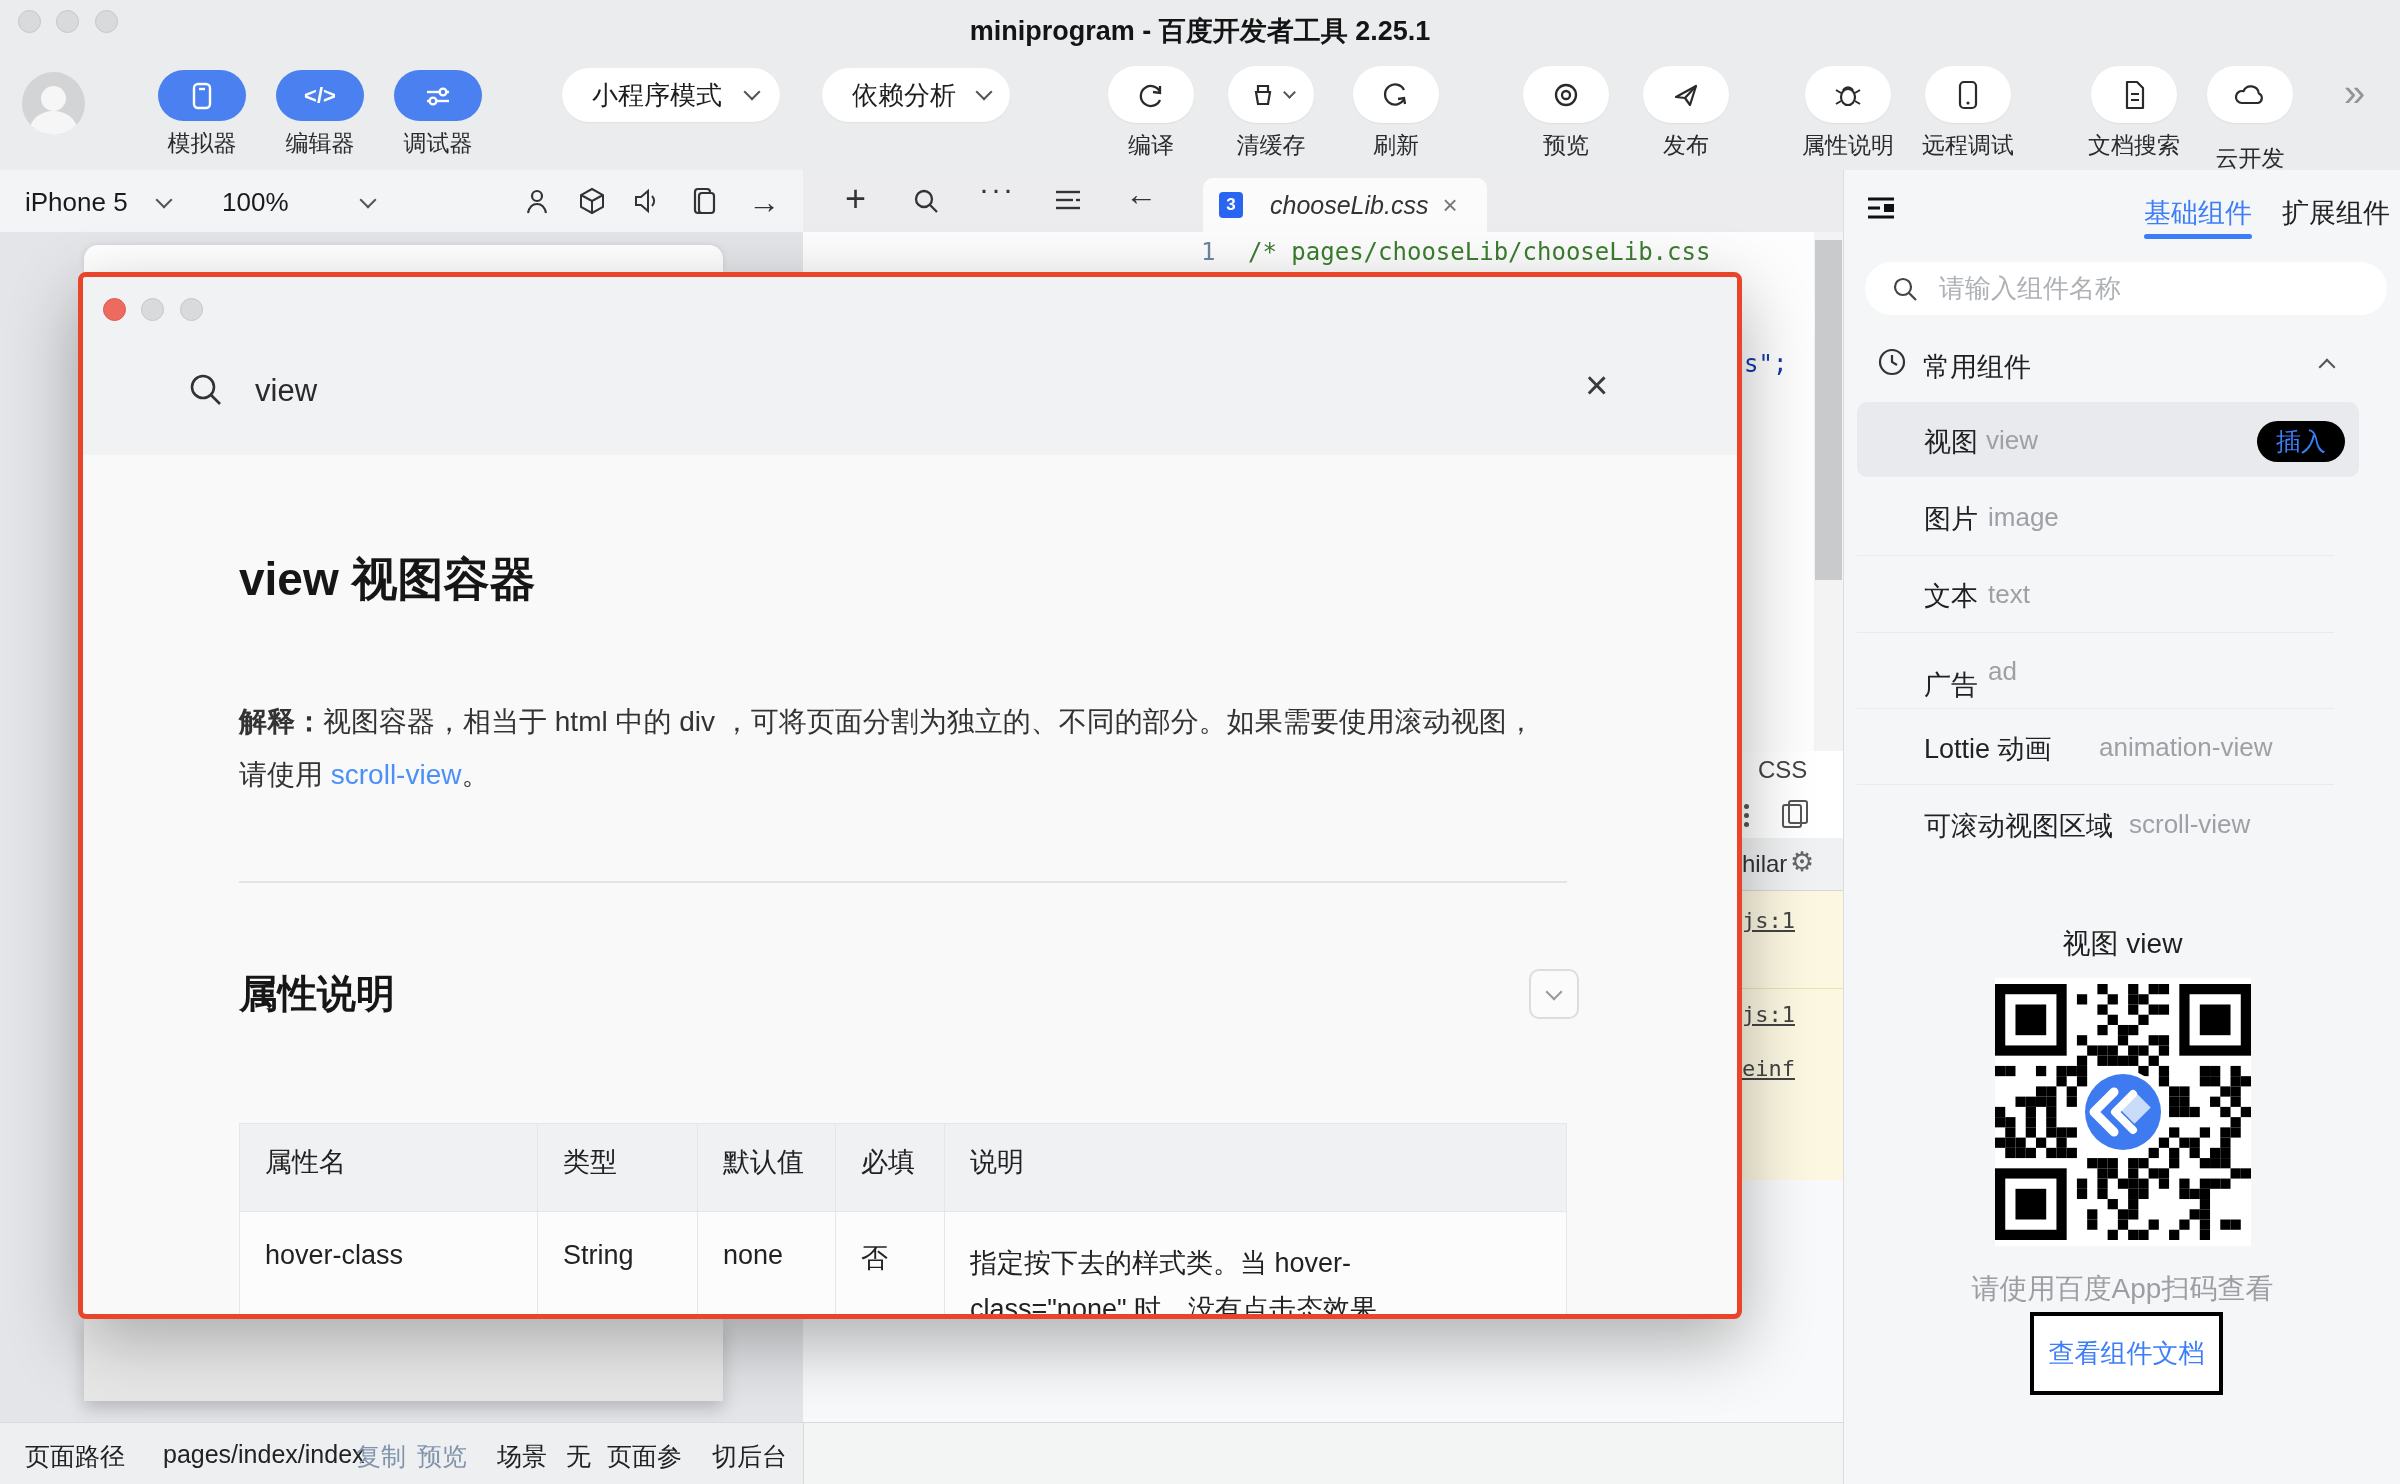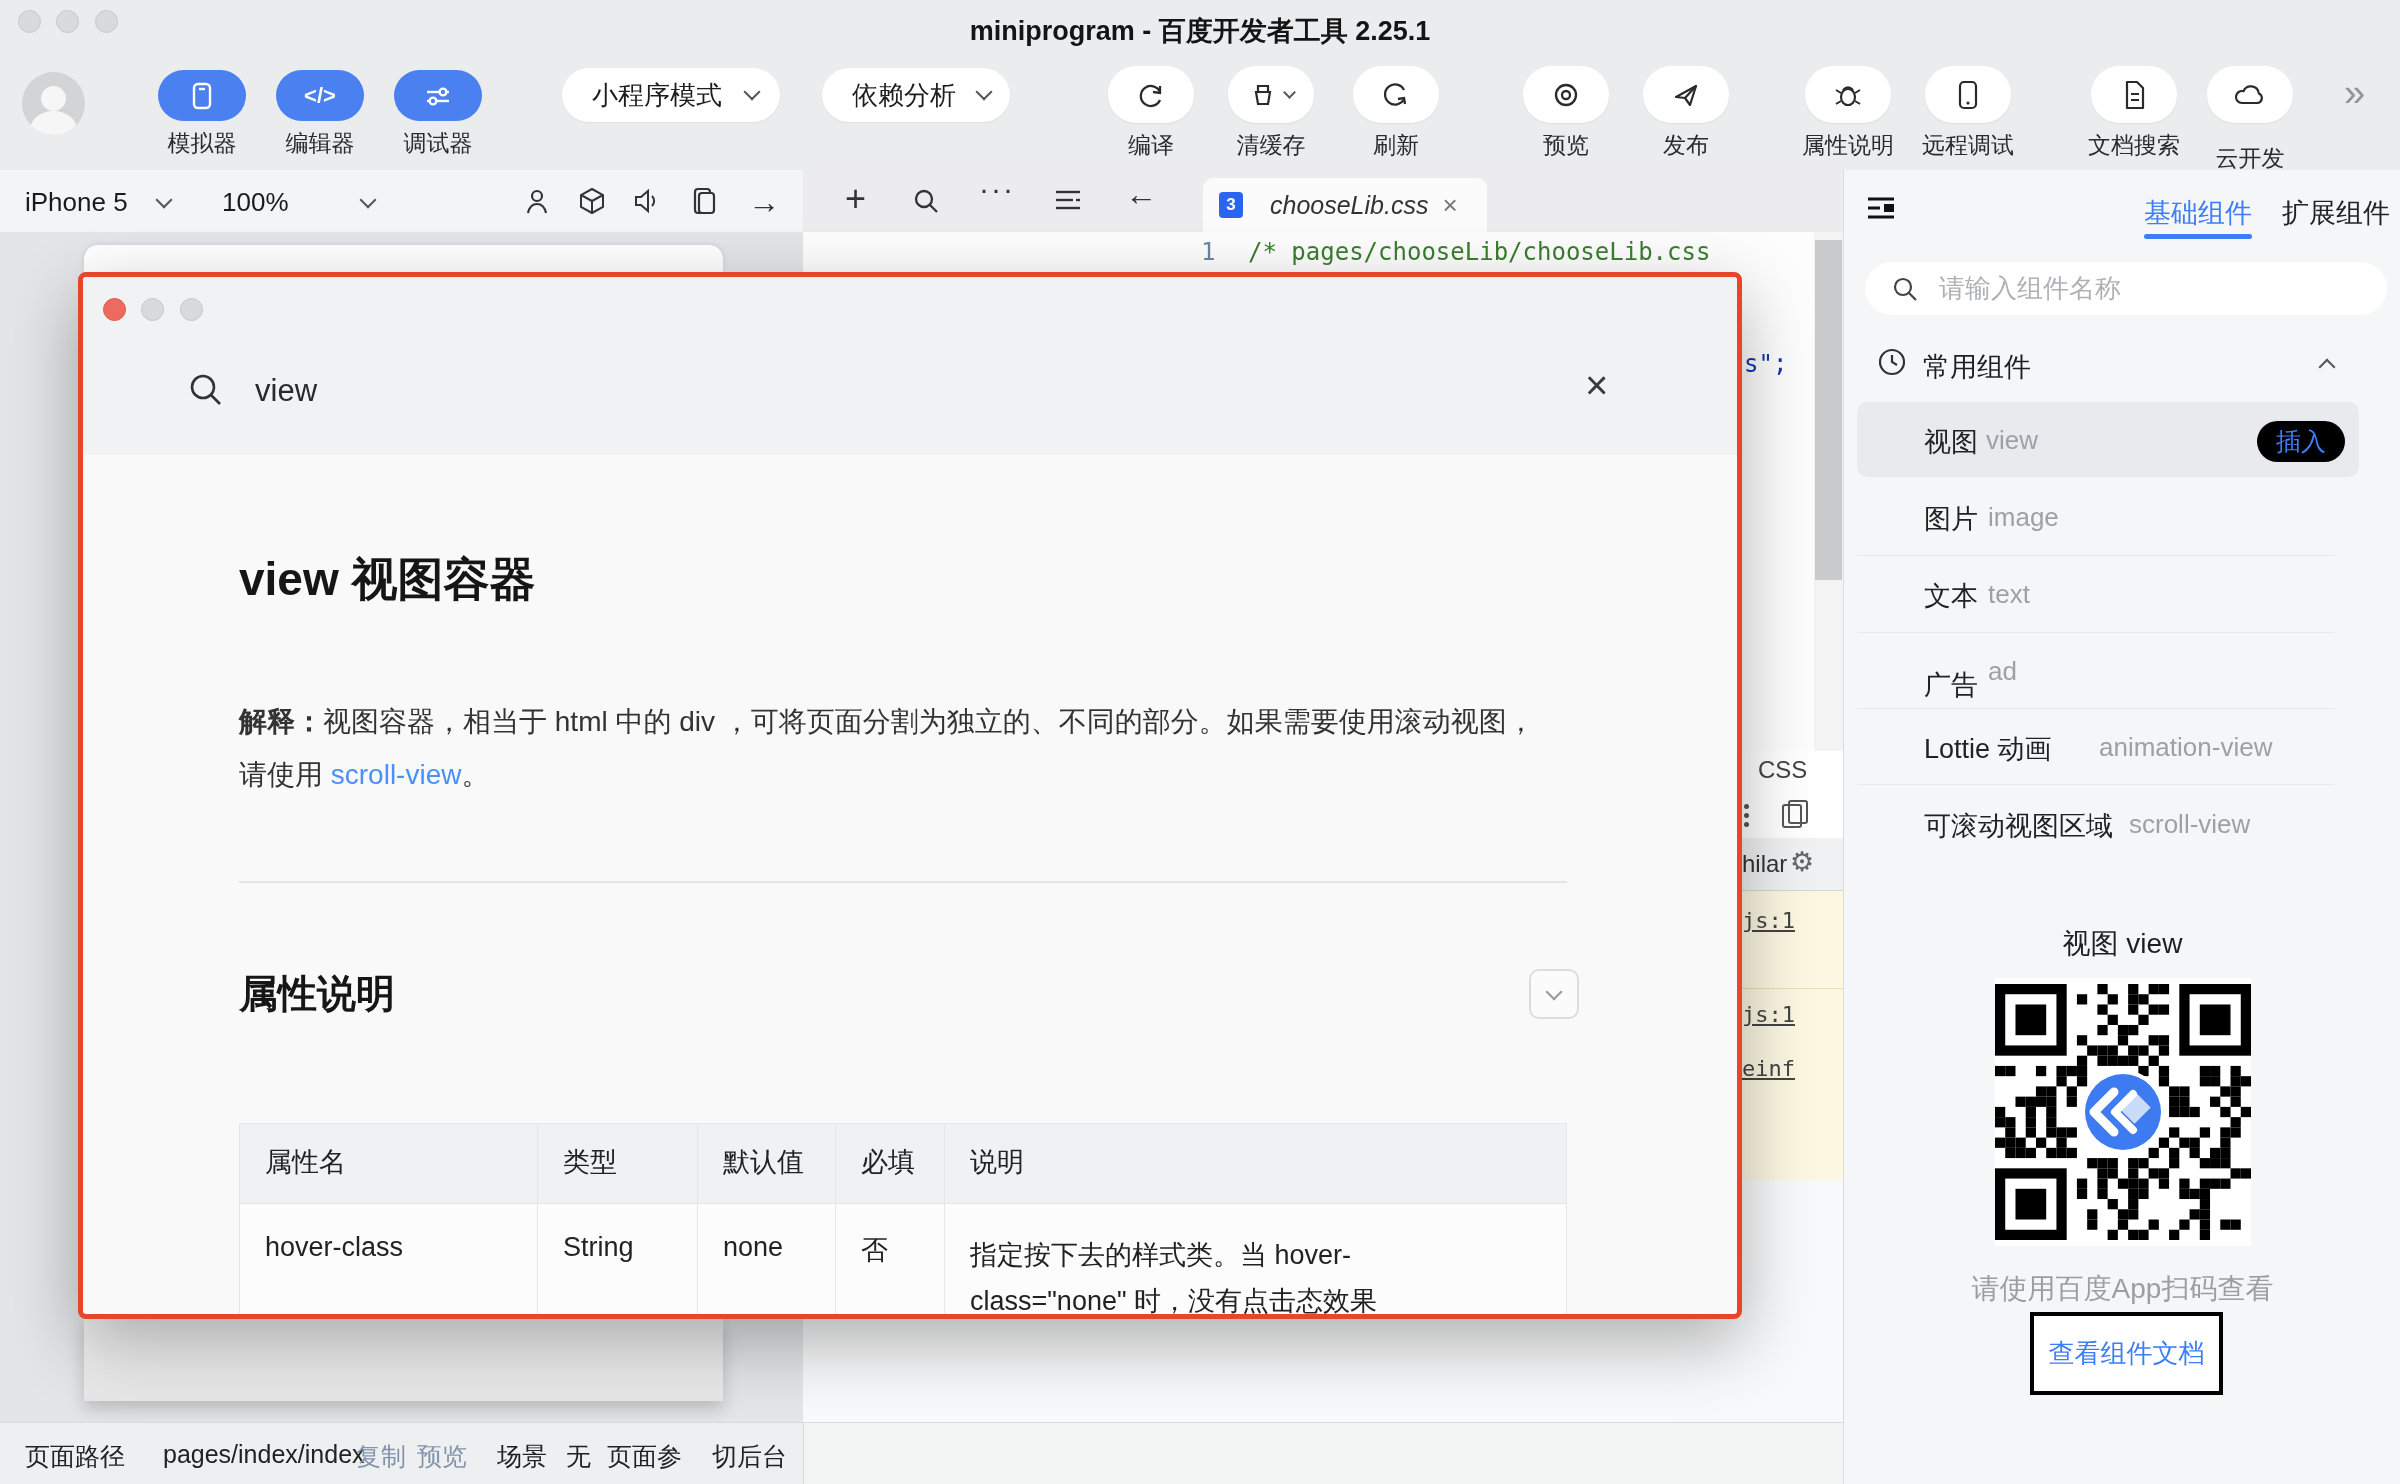--- a/index.html
+++ b/index.html
@@ -80,21 +80,21 @@
   .modalhdr{left:0;top:0;width:1654px;height:178px;background:#f1f2f4;}
   .m-search-text{font-size:31px;color:#2a2a2a;}
   .m-close{font-size:40px;color:#3a3a3a;line-height:1;}
   .m-title{font-size:46px;font-weight:700;color:#161616;}
   .m-para{font-size:28px;color:#333;line-height:53px;width:1340px;}
   .m-link{color:#4a90f8;}
   .m-hr{height:2px;background:#e3e4e6;}
   .m-section{font-size:39px;font-weight:700;color:#161616;}
   .m-collapse{width:46px;height:46px;border:2px solid #ddd;border-radius:10px;background:#fbfbfc;display:flex;align-items:center;justify-content:center;}
   table.props{border-collapse:collapse;width:1328px;font-size:27px;color:#222;}
-  table.props th,table.props td{border:1px solid #e5e6e8;text-align:left;font-weight:400;padding:0 0 4px 25px;}
+  table.props th,table.props td{border:1px solid #e5e6e8;text-align:left;font-weight:400;padding:0 0 12px 25px;}
   table.props th{background:#f0f1f3;height:75px;}
   table.props td{background:#fcfcfd;vertical-align:top;padding-top:28px;height:210px;}
   td.desc div{width:480px;line-height:46px;}
   svg.icon{display:block;}
 </style>
 </head>
 <body>
 
 <div id="stage">
 

